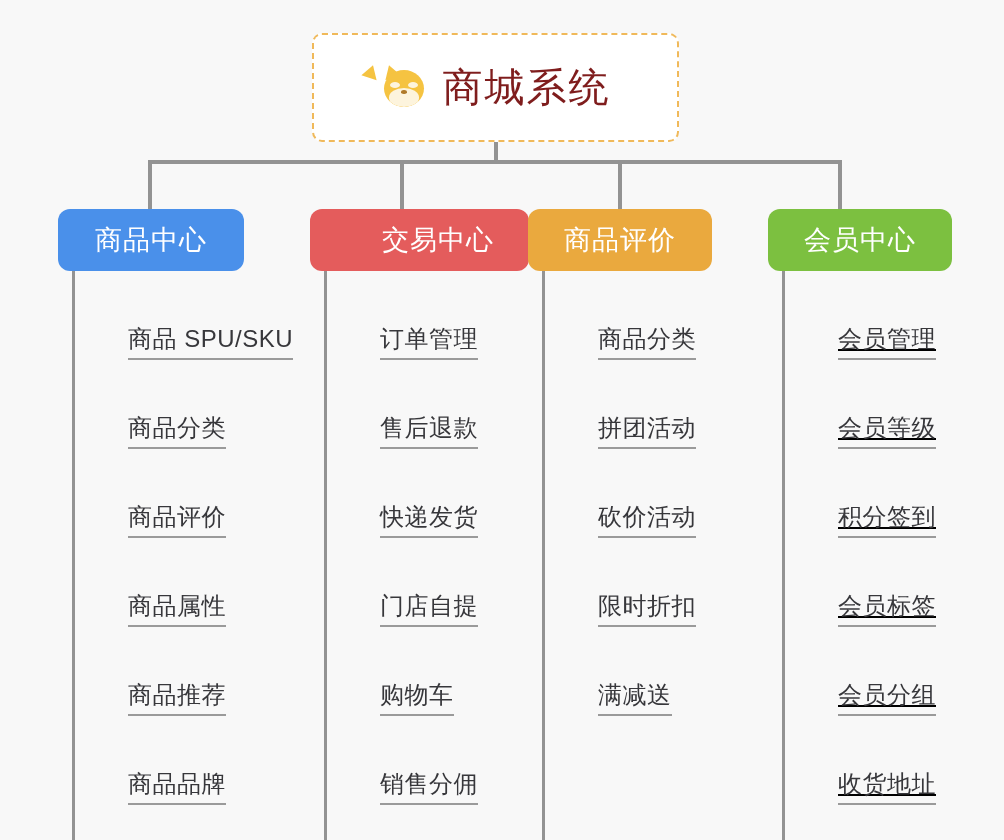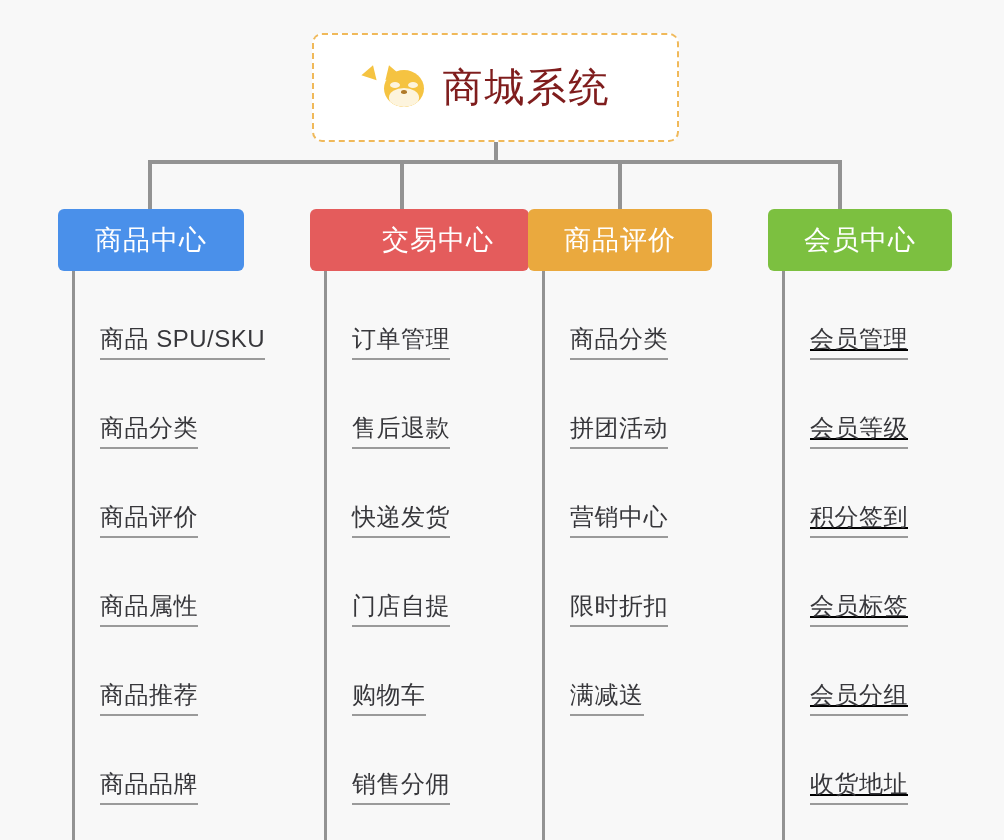--- a/index.html
+++ b/index.html
@@ -109,21 +109,21 @@
   .conn.horiz { height: 4px; }
 
   
   .column {
     position: absolute;
     top: 209px;
   }
   .cat-box {
     position: relative;
     height: 62px;
-    border-radius: 6px;
+    border-radius: 12px;
     display: flex;
     align-items: center;
     justify-content: center;
     color: #ffffff;
     font-size: 27px;
     letter-spacing: 1px;
     white-space: nowrap;
   }
 
   .leaf-stack {
@@ -139,20 +139,21 @@
     width: 3px;
     background: #939393;
   }
   .leaf {
     position: relative;
     height: 89px;
     display: flex;
     align-items: flex-end;
     padding-left: 28px;
     box-sizing: border-box;
+    margin-left: 28px;
   }
   .leaf-label {
     display: inline-block;
     font-size: 24px;
     color: #37373b;
     line-height: 1.1;
     padding-bottom: 6px;
     border-bottom: 2px solid #9a9a9a;
     white-space: nowrap;
     letter-spacing: 0.5px;
@@ -248,21 +249,21 @@
     </div>
     <div class="leaf-stack" style="width:206px;">
       <div class="trunk" style="height:601px;"></div>
       <div class="leaf">
           <span class="leaf-label">商品分类</span>
         </div>
       <div class="leaf">
           <span class="leaf-label">拼团活动</span>
         </div>
       <div class="leaf">
-          <span class="leaf-label">营销中心</span>
+          <span class="leaf-label">砍价活动</span>
         </div>
       <div class="leaf">
           <span class="leaf-label">限时折扣</span>
         </div>
       <div class="leaf">
           <span class="leaf-label">满减送</span>
         </div>
     </div>
   </div>
 

